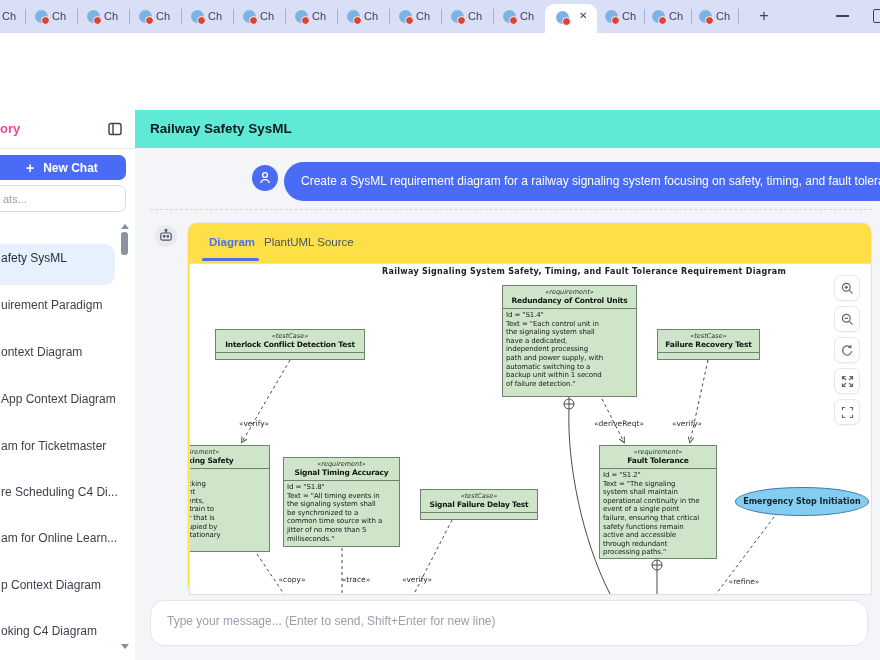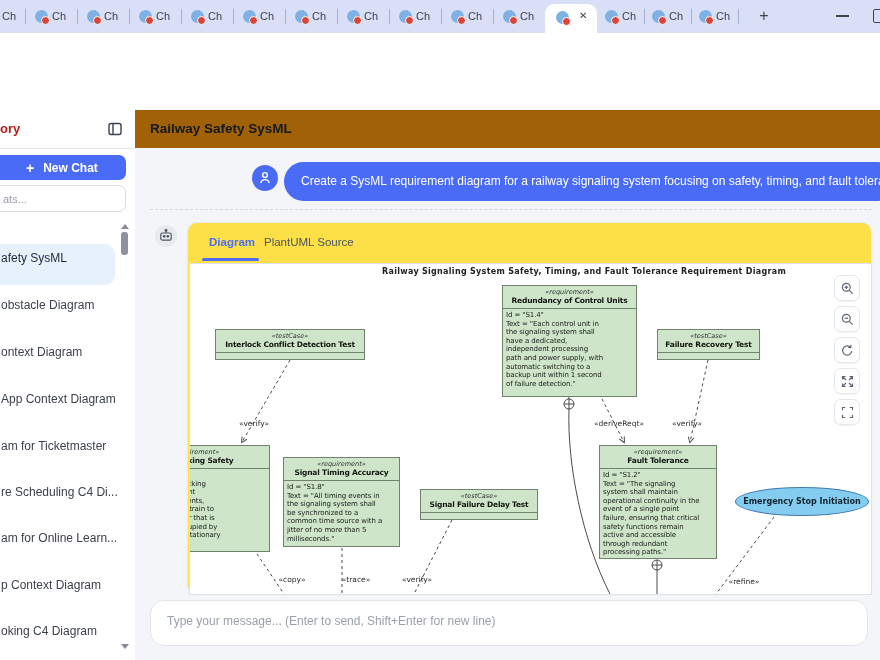--- a/index.html
+++ b/index.html
@@ -34,40 +34,40 @@
   
   #appheader{left:0;top:68px;width:880px;height:42px;background:#fff;border-bottom:1px solid #eef0f4;}
   #apptitle{position:absolute;left:0;top:74px;font-size:13px;font-weight:bold;color:#141a24;}
   #appsub{position:absolute;left:0;top:91px;font-size:10px;color:#6b7280;}
   #moreapps{position:absolute;left:831px;top:78px;width:64px;height:27px;border-radius:13px;background:#2cb584;
             color:#fff;font-size:11.5px;font-weight:bold;line-height:27px;padding-left:14px;}
 
   
   #sidebar{left:0;top:110px;width:135px;height:550px;background:#fff;border-right:1px solid #e7e9ee;}
   #histrow{position:absolute;left:0;top:0;width:135px;height:38px;border-bottom:1px solid #e7e9ee;background:#fff;}
-  #histlbl{position:absolute;left:0;top:11px;font-size:13px;font-weight:bold;color:#b91c1c;}
+  #histlbl{position:absolute;left:0;top:11px;font-size:13px;font-weight:bold;color:#ec4899;}
   #newchat{position:absolute;left:-16px;top:45px;width:142px;height:25px;border-radius:7px;background:#4a6bf5;
            color:#fff;display:flex;align-items:center;padding-left:42px;box-sizing:border-box;}
   #newchat .plus{font-size:14px;font-weight:bold;margin-right:9px;}
   #newchat .nclbl{font-size:12px;font-weight:bold;}
   #chatsearch{position:absolute;left:-16px;top:75px;width:142px;height:27px;border-radius:7px;border:1px solid #d6dae1;
               box-sizing:border-box;padding-left:18px;font-size:11px;color:#4b5563;outline:none;font-family:"Liberation Sans",sans-serif;}
   #chatsearch::placeholder{color:#9aa1ab;}
   .sel-pill{position:absolute;left:-12px;top:134px;width:127px;height:41px;border-radius:10px;background:#e7f0fd;}
   .sitem{position:absolute;left:0;width:118px;height:40px;cursor:pointer;}
   .sitem span{position:absolute;left:1px;top:13px;font-size:12px;color:#3c424d;white-space:nowrap;}
   .sitem.sel span{color:#1f2937;}
   .sb-thumb{position:absolute;left:121px;top:122px;width:7px;height:23px;border-radius:3px;background:#8d939e;}
   .tri-up{position:absolute;left:121px;top:114px;width:0;height:0;border-left:4px solid transparent;
           border-right:4px solid transparent;border-bottom:5px solid #878d96;}
   .tri-down{position:absolute;left:121px;top:534px;width:0;height:0;border-left:4px solid transparent;
             border-right:4px solid transparent;border-top:5px solid #878d96;}
 
   
-  #maintitle{left:135px;top:110px;width:745px;height:38px;background:#a16207;border-bottom:7px solid #737373;}
+  #maintitle{left:135px;top:110px;width:745px;height:38px;background:#5eead4;border-bottom:7px solid #737373;}
   #maintitle span{position:absolute;left:15px;top:11px;font-size:13.5px;font-weight:bold;color:#14181f;}
   #chatarea{left:135px;top:148px;width:745px;height:512px;background:#f4f5f8;}
   .dotline{position:absolute;left:15px;top:61px;width:722px;border-top:1px dashed #d3d6dd;}
   #uavatar{position:absolute;left:117px;top:17px;width:26px;height:26px;border-radius:50%;background:#4a6bf5;}
   #ububble{position:absolute;left:149px;top:14px;width:612px;height:39px;border-radius:20px;background:#4a6bf5;
            overflow:hidden;}
   #ububble span{position:absolute;left:17px;top:12px;font-size:12px;color:#fff;white-space:nowrap;}
   #bavatar{position:absolute;left:20px;top:77px;width:22px;height:22px;border-radius:50%;background:#e8eaee;}
 
   
@@ -295,21 +295,21 @@
   <div id="newchat">
     <span class="plus">+</span>
     <span class="nclbl">New Chat</span>
   </div>
   <input id="chatsearch" placeholder="ats..." style="">
   <div class="sel-pill"></div>
   <div class="sitem sel" style="top:128px">
       <span>afety SysML</span>
     </div>
   <div class="sitem" style="top:175px">
-      <span>obstacle Diagram</span>
+      <span>uirement Paradigm</span>
     </div>
   <div class="sitem" style="top:269px">
       <span>App Context Diagram</span>
     </div>
   <div class="sitem" style="top:222px">
       <span>ontext Diagram</span>
     </div>
   <div class="sitem" style="top:316px">
       <span>am for Ticketmaster</span>
     </div>

